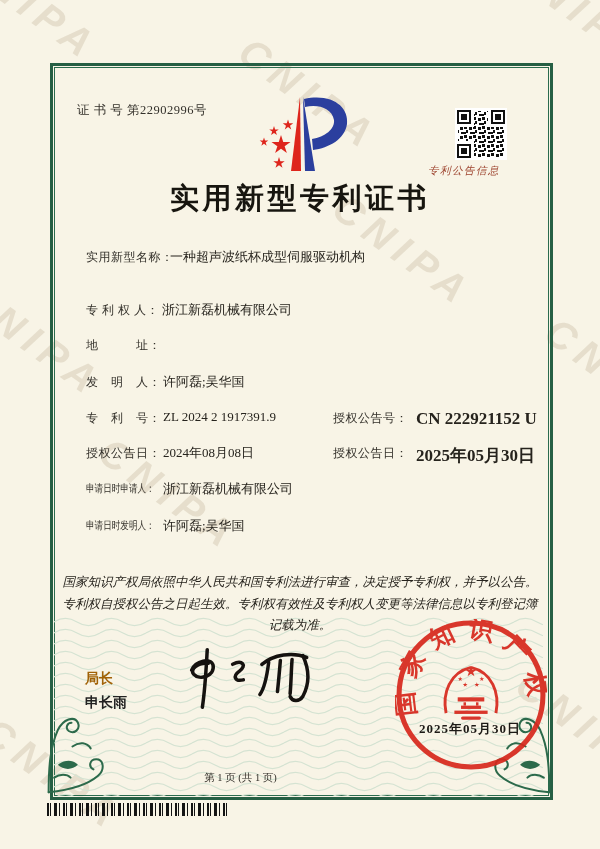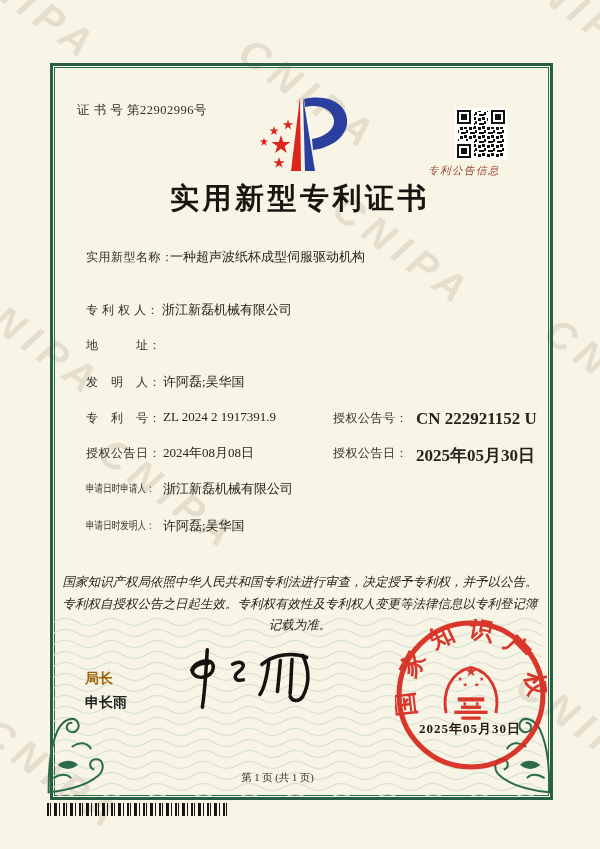--- a/index.html
+++ b/index.html
@@ -69,21 +69,21 @@
   .sig-name{position:absolute; left:85px; top:694px; font-family:"Liberation Sans", sans-serif; font-weight:bold; font-size:14px; color:#222; z-index:3;}
   .sig-hand{position:absolute; left:178px; top:636px; z-index:3;}
   .seal{position:absolute; left:395px; top:619px; z-index:3;}
   .seal-date{
     position:absolute; left:388px; top:720px; width:164px; text-align:center;
     font-size:13px; font-weight:bold; color:#1d1a16; z-index:4; letter-spacing:1px;
   }
   
   .page-num{
     position:absolute; left:0; top:771px; width:481px; text-align:center;
-    font-size:10.5px; color:#33302a; z-index:2;margin-left:37px;
+    font-size:10.5px; color:#33302a; z-index:2;
   }
   .barcode{
     position:absolute; left:47px; top:803px; width:182px; height:13px; z-index:2;
     background:
       repeating-linear-gradient(90deg,
         #141414 0 2px, transparent 2px 3px,
         #141414 3px 4px, transparent 4px 7px,
         #141414 7px 10px, transparent 10px 12px,
         #141414 12px 13px, transparent 13px 16px);
   }

